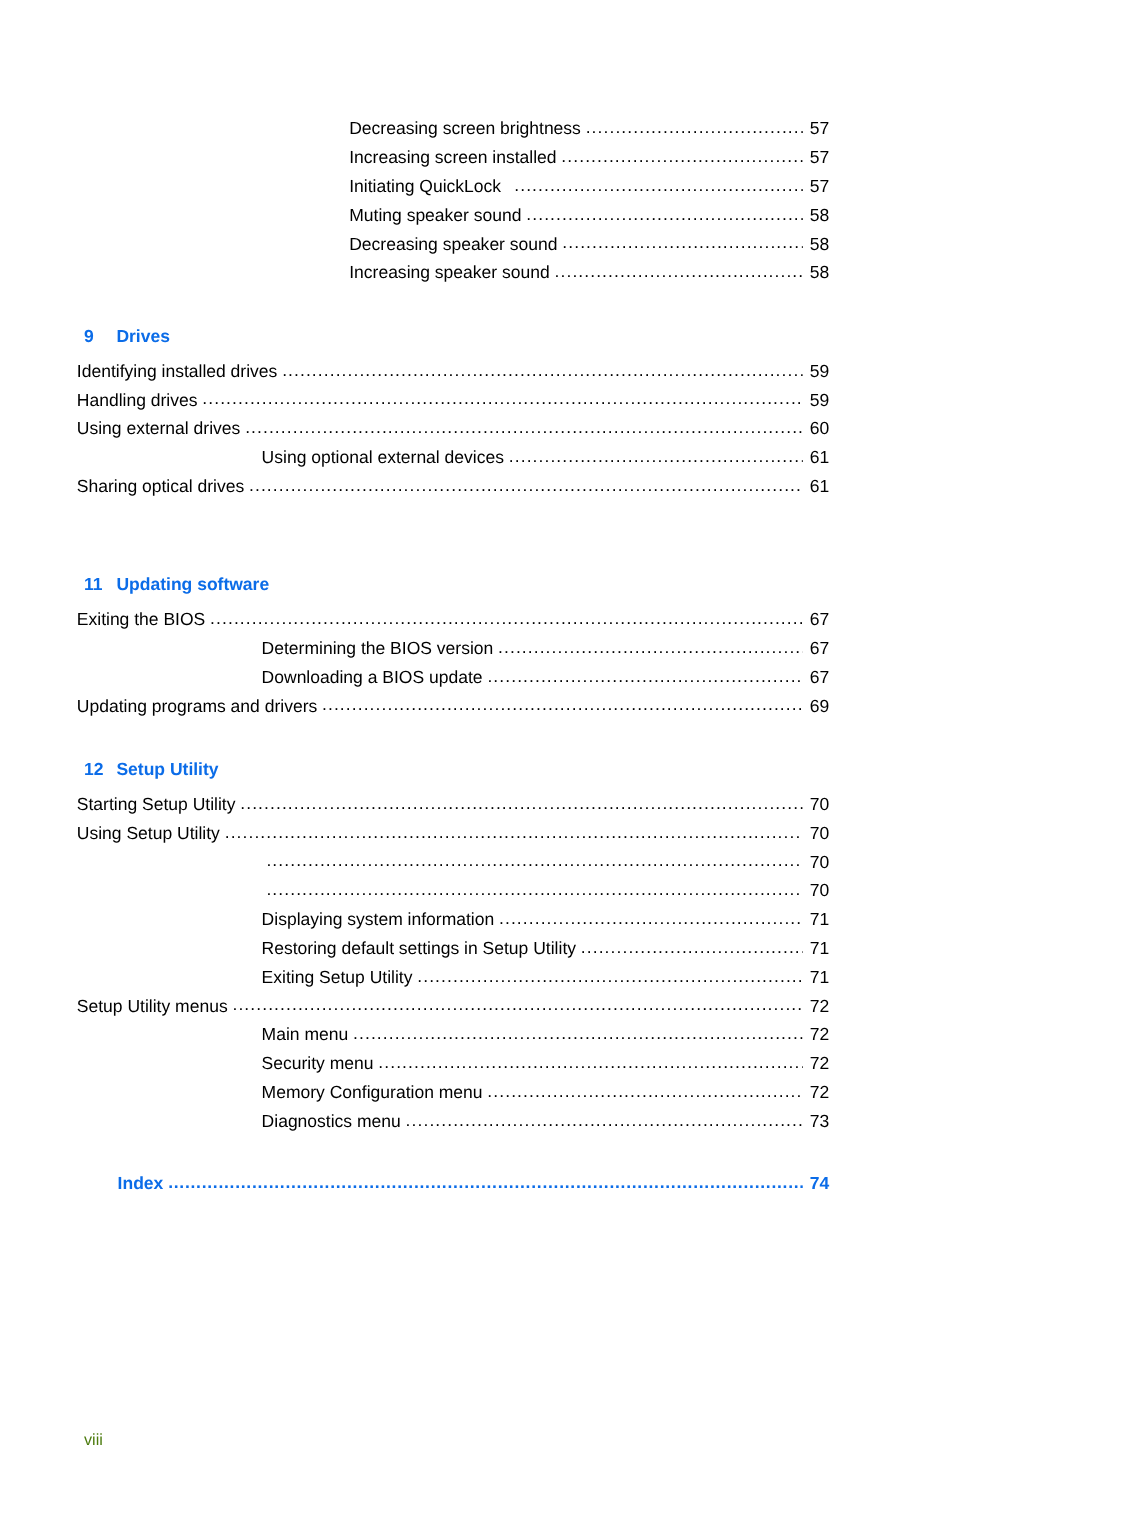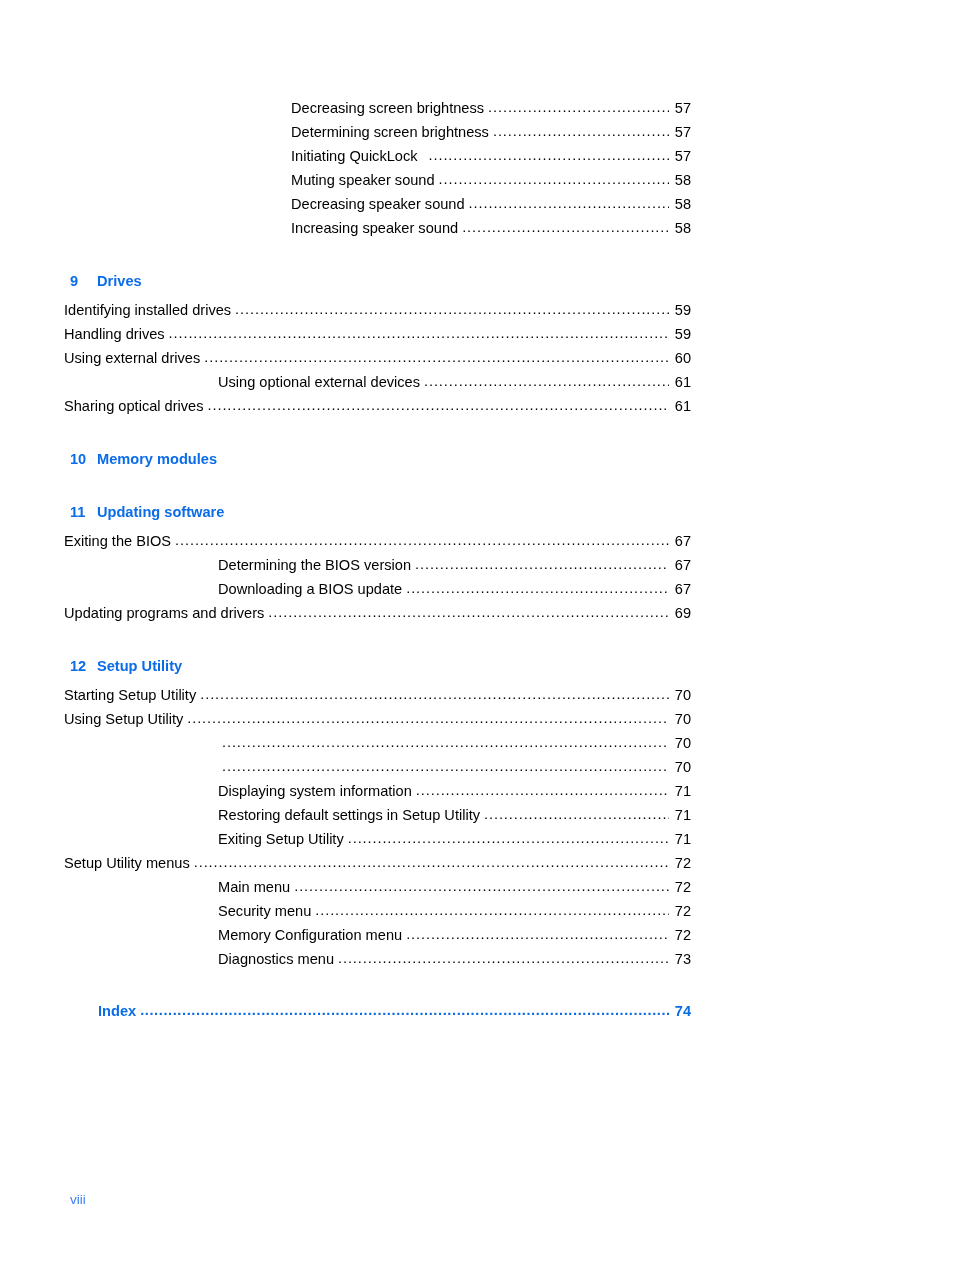--- a/index.html
+++ b/index.html
@@ -110,37 +110,37 @@
   .sp-ch     { height: 29px; }
   .sp-ch-sm  { height: 5px; }
   .sp-idx    { height: 28px; }
 
   
   .footer {
     position: absolute;
     left: 70px;
     top: 1192px;
     font-size: 13.5px;
-    color: #3b82f6;
+    color: #4d7c0f;
   }
 </style>
 </head>
 <body>
 
 <div class="page">
 
   <div class="toc" id="toc-root">
     <div class="sp-top"></div>
   <div class="row lvl3">
         <span class="label">Decreasing screen brightness</span>
         <span class="dots">..........................................................................................................................................................................</span>
         <span class="pageno">57</span>
       </div>
       <div class="row lvl3">
-        <span class="label">Determining screen brightness</span>
+        <span class="label">Increasing screen installed</span>
         <span class="dots">..........................................................................................................................................................................</span>
         <span class="pageno">57</span>
       </div>
       <div class="row lvl3 gap">
         <span class="label">Initiating QuickLock</span>
         <span class="dots">..........................................................................................................................................................................</span>
         <span class="pageno">57</span>
       </div>
       <div class="row lvl3">
         <span class="label">Muting speaker sound</span>
@@ -182,24 +182,20 @@
         <span class="label">Using optional external devices</span>
         <span class="dots">..........................................................................................................................................................................</span>
         <span class="pageno">61</span>
       </div>
       <div class="row lvl1">
         <span class="label">Sharing optical drives</span>
         <span class="dots">..........................................................................................................................................................................</span>
         <span class="pageno">61</span>
       </div>
       <div class="sp-ch"></div>
-      <div class="chapter">
-        <span class="num">10</span>
-        <span class="title">Memory modules</span>
-      </div>
       <div class="sp-ch"></div>
       <div class="chapter">
         <span class="num">11</span>
         <span class="title">Updating software</span>
       </div>
       <div class="sp-ch-sm"></div>
       <div class="row lvl1">
         <span class="label">Exiting the BIOS</span>
         <span class="dots">..........................................................................................................................................................................</span>
         <span class="pageno">67</span>

